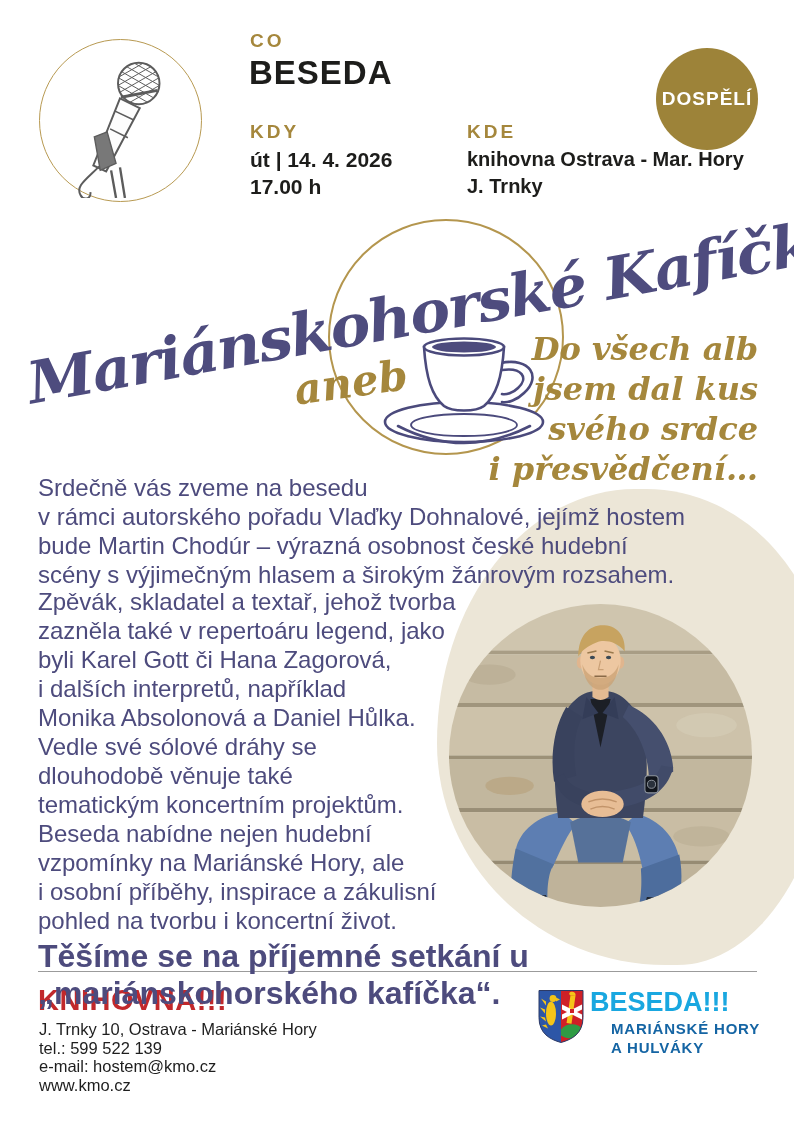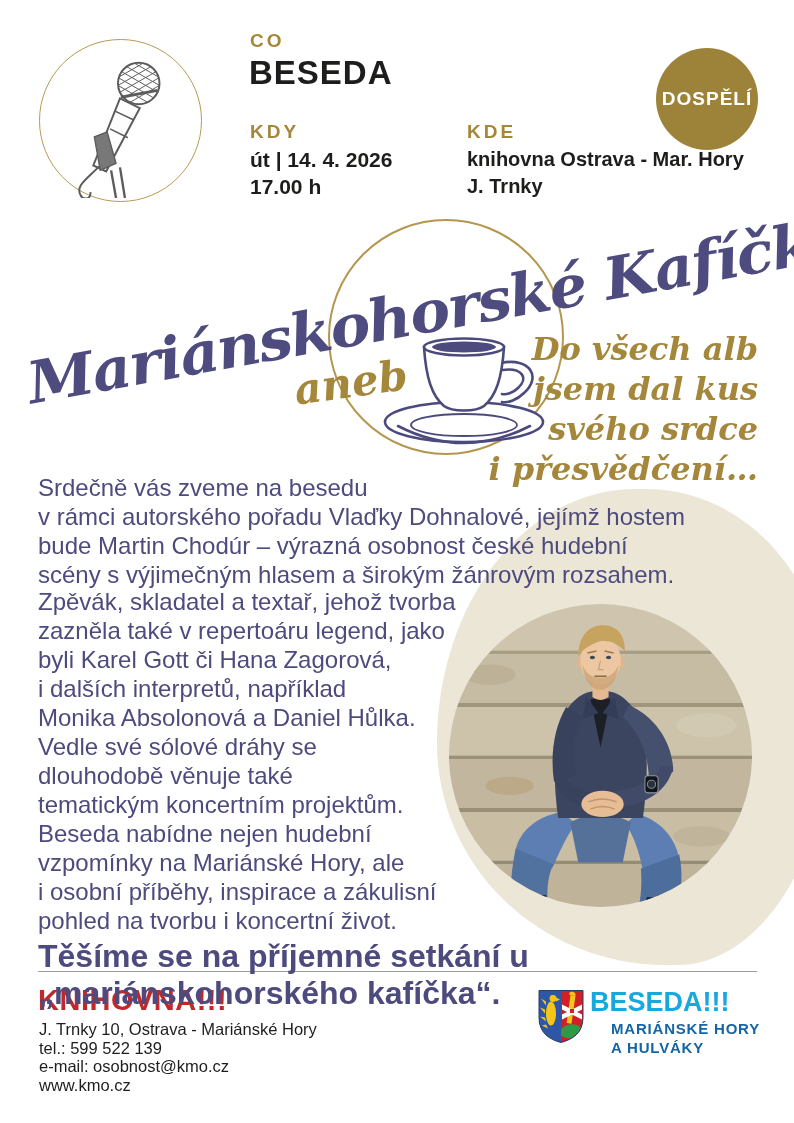--- a/index.html
+++ b/index.html
@@ -184,21 +184,21 @@
 vzpomínky na Mariánské Hory, ale
 i osobní příběhy, inspirace a zákulisní
 pohled na tvorbu i koncertní život.</div>
 
   <div class="abs closing">Těšíme se na příjemné setkání u „mariánskohorského kafíčka“.</div>
 
   <div class="abs divider"></div>
   <div class="abs knihovna">KNIHOVNA!!!</div>
   <div class="abs address"><span>J. Trnky 10, Ostrava - Mariánské Hory
 tel.: 599 522 139</span>
-<a class="linklike" href="#">e-mail: osobnost@kmo.cz</a>
+<a class="linklike" href="#">e-mail: hostem@kmo.cz</a>
 <a class="linklike" href="#">www.kmo.cz</a></div>
 
   <div class="abs shield">
     <svg width="46" height="55" viewBox="0 0 46 54">
       <defs>
           <clipPath id="sh">
             <path d="M1 1 H45 V28 C45 44 34 50 23 53 C12 50 1 44 1 28 Z"></path>
           </clipPath>
         </defs>
       <g clip-path="url(#sh)">

